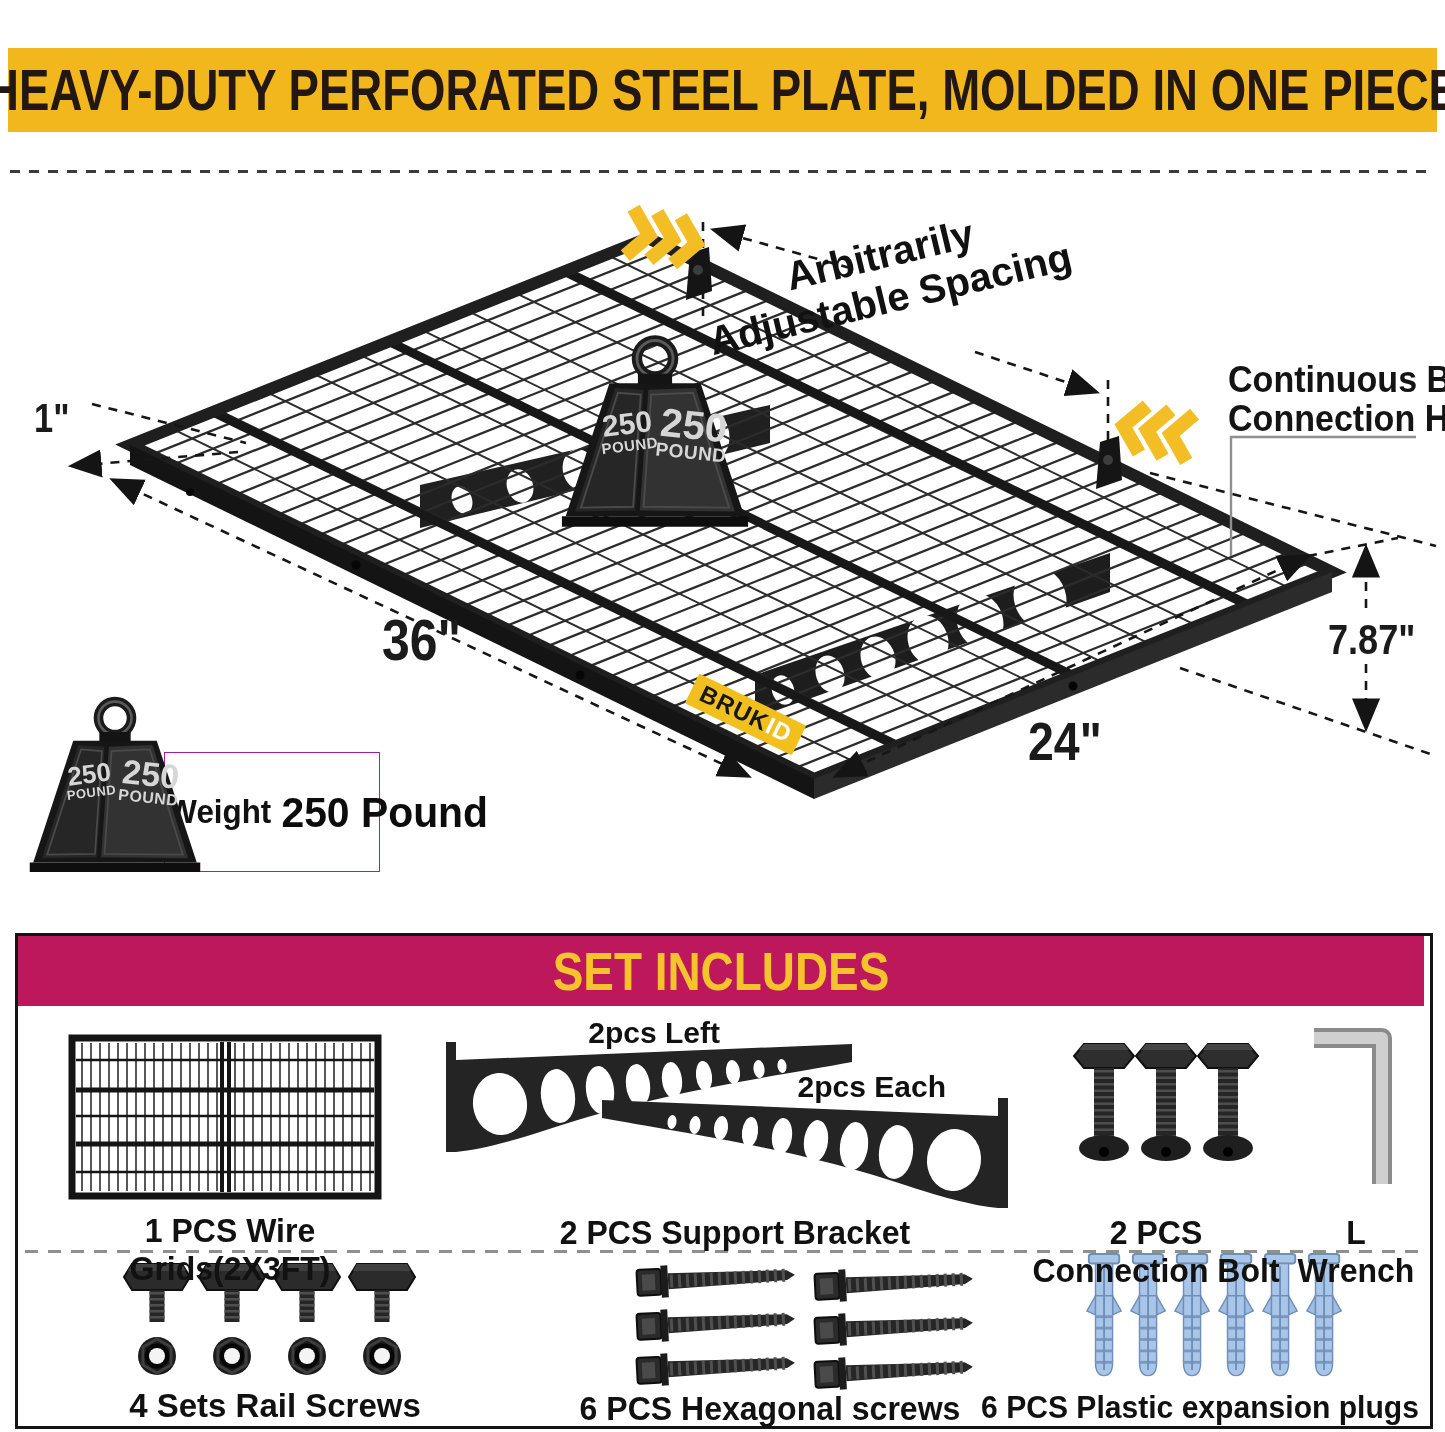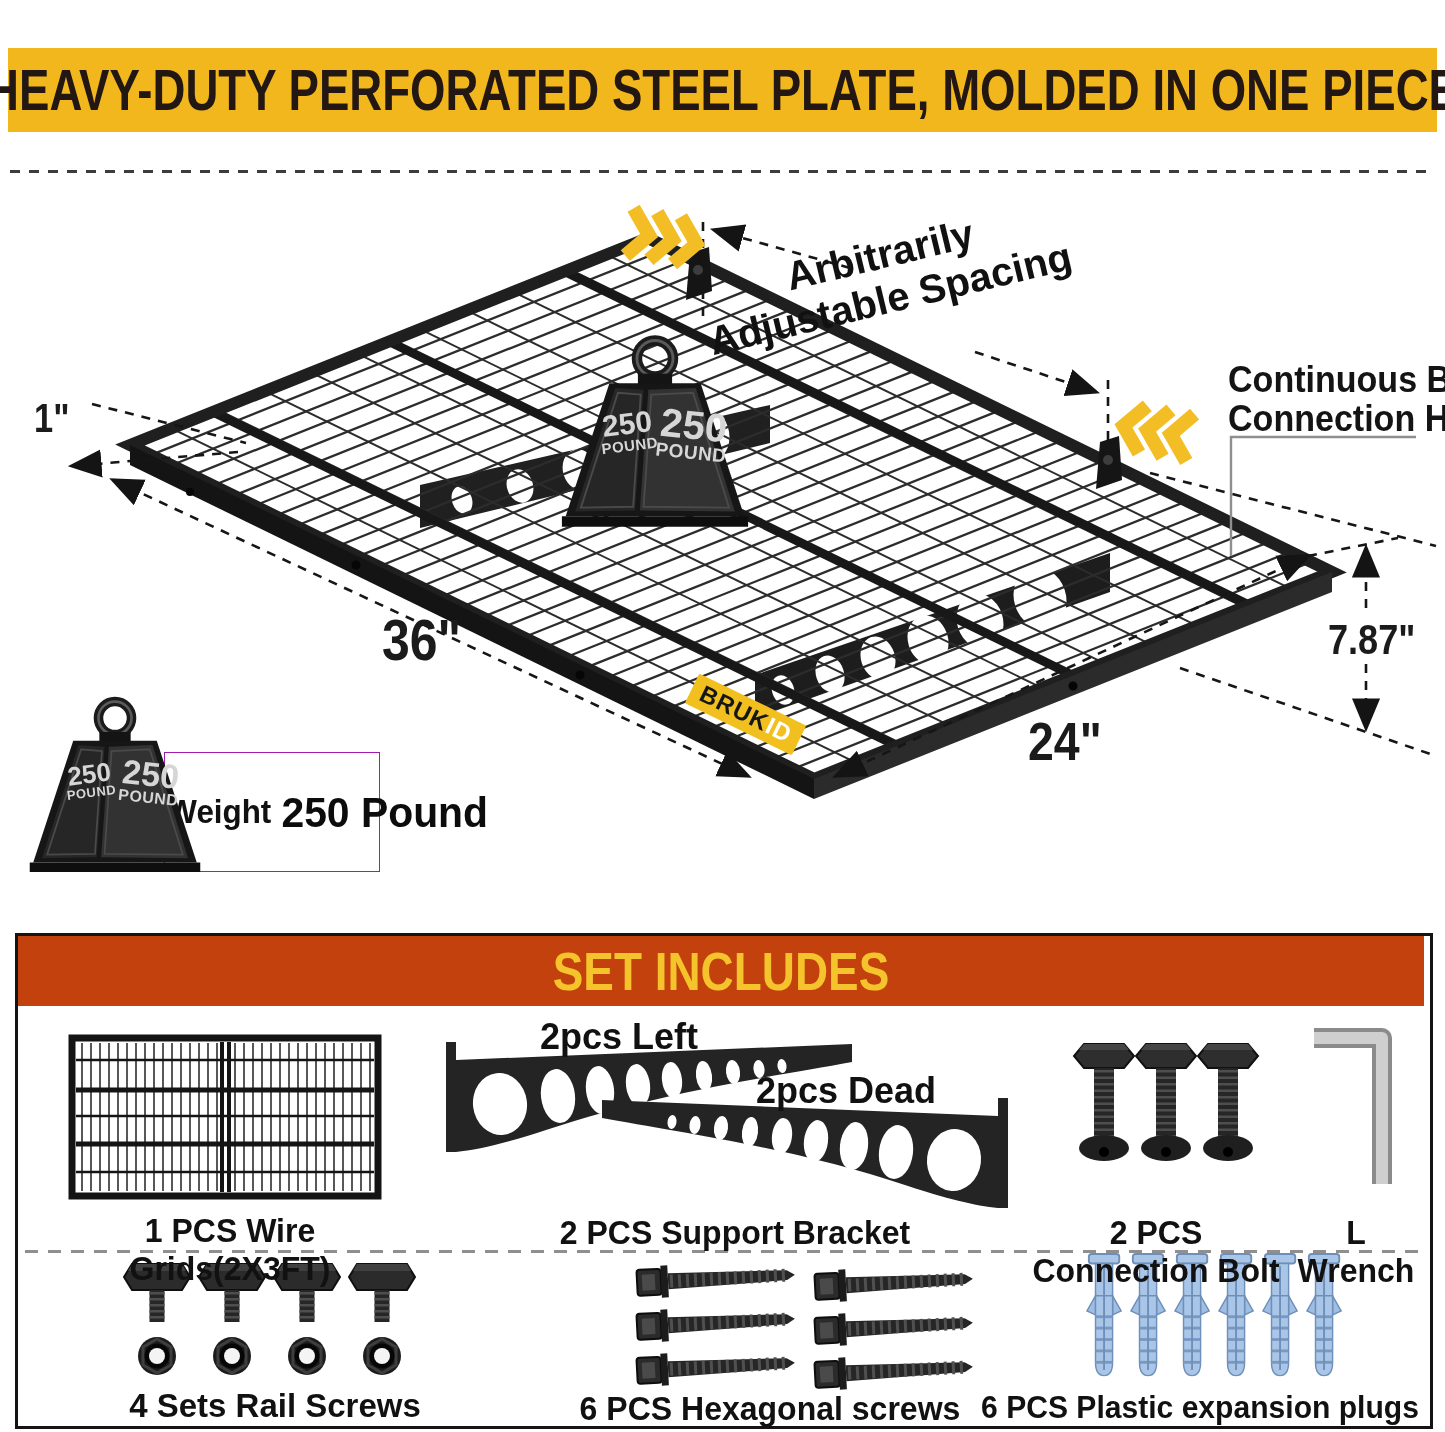--- a/index.html
+++ b/index.html
@@ -26,27 +26,27 @@
             z-index:2;display:flex;flex-direction:row;align-items:center;justify-content:center;padding-left:26px;}
   .dead-title{font-size:33px;font-weight:700;color:#111;transform:scaleX(0.95);white-space:nowrap;}
   .dead-value{font-size:43px;font-weight:800;color:#0c0c0c;transform:scaleX(0.95);white-space:nowrap;}
   .brand{left:686px;top:698px;background:#F2C01E;padding:2px 10px 3px 10px;border-radius:2px;
          font-size:24px;font-weight:800;letter-spacing:1px;transform:rotate(26deg);z-index:10;}
   .brand .p1{color:#161616;} .brand .p2{color:#ffffff;}
   .wtext{z-index:10;text-align:center;color:#d6d6d6;font-weight:800;line-height:0.95;}
   .wtext .u{display:block;font-weight:700;letter-spacing:0.5px;}
   
   .set-box{left:15px;top:933px;width:1412px;height:490px;border:3px solid #141414;background:#fff;z-index:1;}
-  .set-bar{left:18px;top:936px;width:1406px;height:70px;background:#c2410c;display:flex;
+  .set-bar{left:18px;top:936px;width:1406px;height:70px;background:#be185d;display:flex;
            align-items:center;justify-content:center;z-index:10;}
   .set-title{font-size:54px;font-weight:800;color:#F5C32B;transform:scaleX(0.85);white-space:nowrap;}
   .dash-sep-mid{left:25px;top:1250px;width:1395px;height:3px;z-index:10;
       background:repeating-linear-gradient(90deg,#8f8f8f 0 13px,transparent 13px 23px);}
   .caption{font-size:33px;font-weight:700;color:#111;text-align:center;z-index:10;transform:scaleX(0.97);transform-origin:center top;}
-  .sublabel{font-size:36px;font-weight:700;color:#111;text-align:left;z-index:10;}
+  .sublabel{font-size:30px;font-weight:700;color:#111;text-align:right;z-index:10;}
   svg#gfx{position:absolute;left:0;top:0;z-index:5;pointer-events:none;}
 </style>
 </head>
 <body>
 
 <div class="page">
 
   <div class="abs banner">
     <div class="banner-title">HEAVY-DUTY PERFORATED STEEL PLATE, MOLDED IN ONE PIECE</div>
   </div>
@@ -368,21 +368,21 @@
   <div class="abs brand">
     <span class="p1">BRUK</span><span class="p2">ID</span>
   </div>
 
   <div class="abs set-bar">
     <span class="set-title">SET INCLUDES</span>
   </div>
   <div class="abs dash-sep-mid"></div>
 
   <div class="abs sublabel" style="left:540px;top:1016px;width:180px;">2pcs Left</div>
-  <div class="abs sublabel" style="left:756px;top:1070px;width:190px;">2pcs Dead</div>
+  <div class="abs sublabel" style="left:756px;top:1070px;width:190px;">2pcs Each</div>
 
   <div class="abs caption" style="left:40px;top:1212px;width:380px;">1 PCS Wire Grids(2X3FT)</div>
   <div class="abs caption" style="left:540px;top:1214px;width:390px;">2 PCS Support Bracket</div>
   <div class="abs caption" style="left:1016px;top:1214px;width:280px;">2 PCS Connection Bolt</div>
   <div class="abs caption" style="left:1286px;top:1214px;width:140px;">L Wrench</div>
   <div class="abs caption" style="left:120px;top:1386px;width:310px;font-size:34px;">4 Sets Rail Screws</div>
   <div class="abs caption" style="left:560px;top:1390px;width:420px;">6 PCS Hexagonal screws</div>
   <div class="abs caption" style="left:965px;top:1390px;width:470px;font-size:31px;">6 PCS Plastic expansion plugs</div>
 
 </div>

